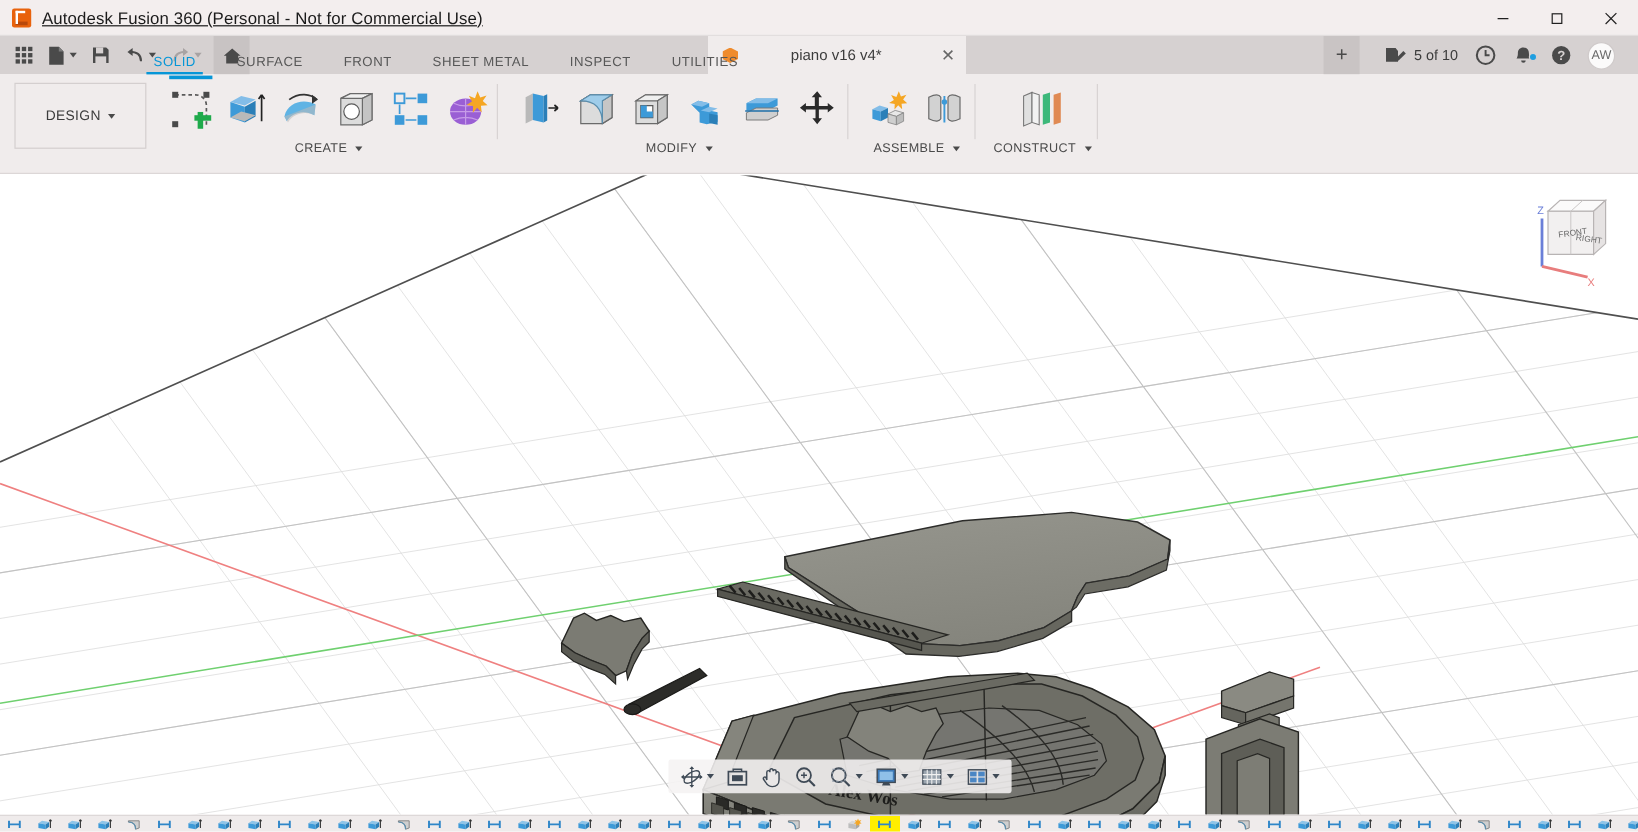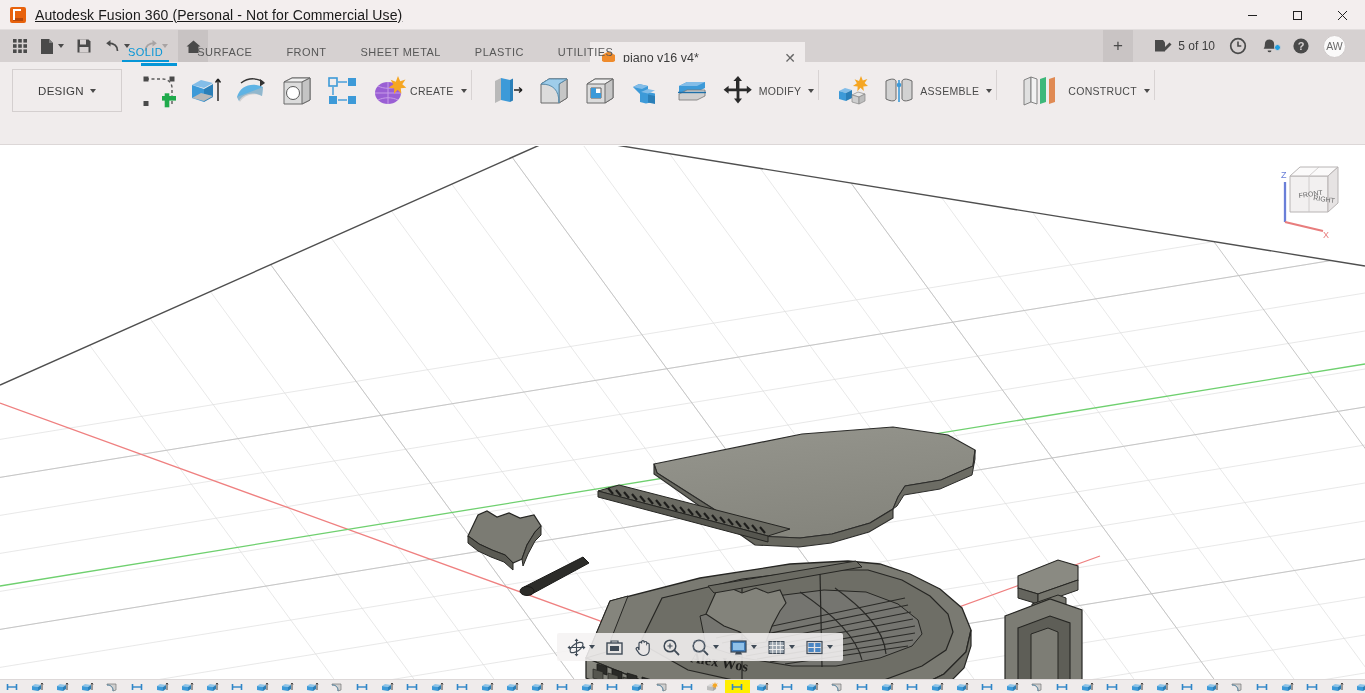--- a/index.html
+++ b/index.html
@@ -43,22 +43,22 @@
   .qitem{ height:32px;display:flex;align-items:center;justify-content:center;
           padding:0 6px; color:#4a4a4a; }
   .qitem.first{ margin-left:6px; }
   .caret-sm{
     width:0;height:0;border-left:3.5px solid transparent;border-right:3.5px solid transparent;
     border-top:4px solid #4a4a4a; margin-left:3px;
   }
   .qitem.home{ background:#c8c3c3; width:30px; padding:0; margin-left:4px;}
 
   .doc-tab{
-    position:absolute;left:590px;top:12px;height:32px;background:#f0ecec;
-    display:flex;align-items:center;padding:0 10px 0 12px;min-width:215px;
+    position:absolute;left:590px;top:0;height:32px;background:#f0ecec;
+    display:flex;align-items:center;padding:0 10px 0 12px;min-width:215px;gap:36px;
   }
   .doc-cube{
     width:13px;height:13px;background:#ef8b2c;margin-right:8px;flex:none;
     clip-path:polygon(50% 0,100% 26%,100% 74%,50% 100%,0 74%,0 26%);
   }
   .doc-name{ font-size:12.5px;color:#3c3c3c; }
   .tab-close{
     position:absolute;right:0px;top:0;width:30px;height:32px;
     display:flex;align-items:center;justify-content:center;color:#666;font-size:14px;
   }
@@ -78,36 +78,36 @@
     position:absolute;width:7px;height:7px;border-radius:50%;background:#1f9ee0;
     right:4px;top:6px;border:1px solid #d6d1d1;
   }
 
   
   .ribbon{
     height:83px;background:#f0ecec;position:relative;
     border-bottom:1px solid #dcd7d7;
   }
   .ws-box{
-    position:absolute;left:12px;top:7px;width:110px;height:43px;
+    position:absolute;left:12px;top:7px;width:110px;height:55px;
     background:#f0ecec;border:1px solid #d4cfcf;
     display:flex;align-items:center;justify-content:center;
   }
   .ws-label{ font-size:11.5px;color:#3c3c3c;letter-spacing:.3px; }
   .tabstrip{ position:absolute;left:128px;top:-19px;height:22px;display:flex;align-items:center; }
   .rtab{
     font-size:11px;color:#575757;letter-spacing:.45px;padding:0 0 4px 0;margin-right:34px;
     position:relative;
   }
   .rtab.active{ color:#0696d7; }
   .rtab.active::after{
     content:"";position:absolute;left:-6px;right:-6px;bottom:0;height:2.5px;background:#0696d7;
   }
   .panels{ position:absolute;left:133px;top:2px;display:flex;align-items:flex-start;height:80px; }
-  .panel{ display:flex;align-items:center;position:relative;padding:0 5px; }
+  .panel{ display:flex;flex-direction:column;align-items:center;position:relative;padding:0 5px; }
   .panel.bordered::after{
     content:"";position:absolute;right:0;top:6px;bottom:14px;width:1px;background:#d8d3d3;
   }
   .panel-icons{ display:flex;align-items:flex-end;gap:4px;height:50px;padding-top:4px; }
   .panel-label{
     font-size:10.5px;color:#4a4a4a;letter-spacing:.3px;margin-top:4px;
     display:flex;align-items:center;gap:4px;
   }
   .bigbtn{
     width:42px;height:46px;display:flex;align-items:center;justify-content:center;
@@ -260,21 +260,21 @@
   <div class="ws-box">
     <span class="ws-label">DESIGN</span>
     <span class="caret-sm" style="margin-left:6px"></span>
   </div>
 
   <div class="tabstrip">
     <div class="rtab active">SOLID</div>
     <div class="rtab">SURFACE</div>
     <div class="rtab">FRONT</div>
     <div class="rtab">SHEET METAL</div>
-    <div class="rtab">PLASTIC</div>
+    <div class="rtab">INSPECT</div>
     <div class="rtab">UTILITIES</div>
   </div>
 
   <div class="panels">
 
     <div class="panel bordered">
       <div class="panel-icons">
         <div class="bigbtn sel">
           <svg width="36" height="36" viewBox="0 0 36 36">
             <path d="M5 6 h17 a9 9 0 0 1 9 9 v16" fill="none" stroke="#5a5a5a" stroke-width="1.4" stroke-dasharray="3 2.5"></path>

